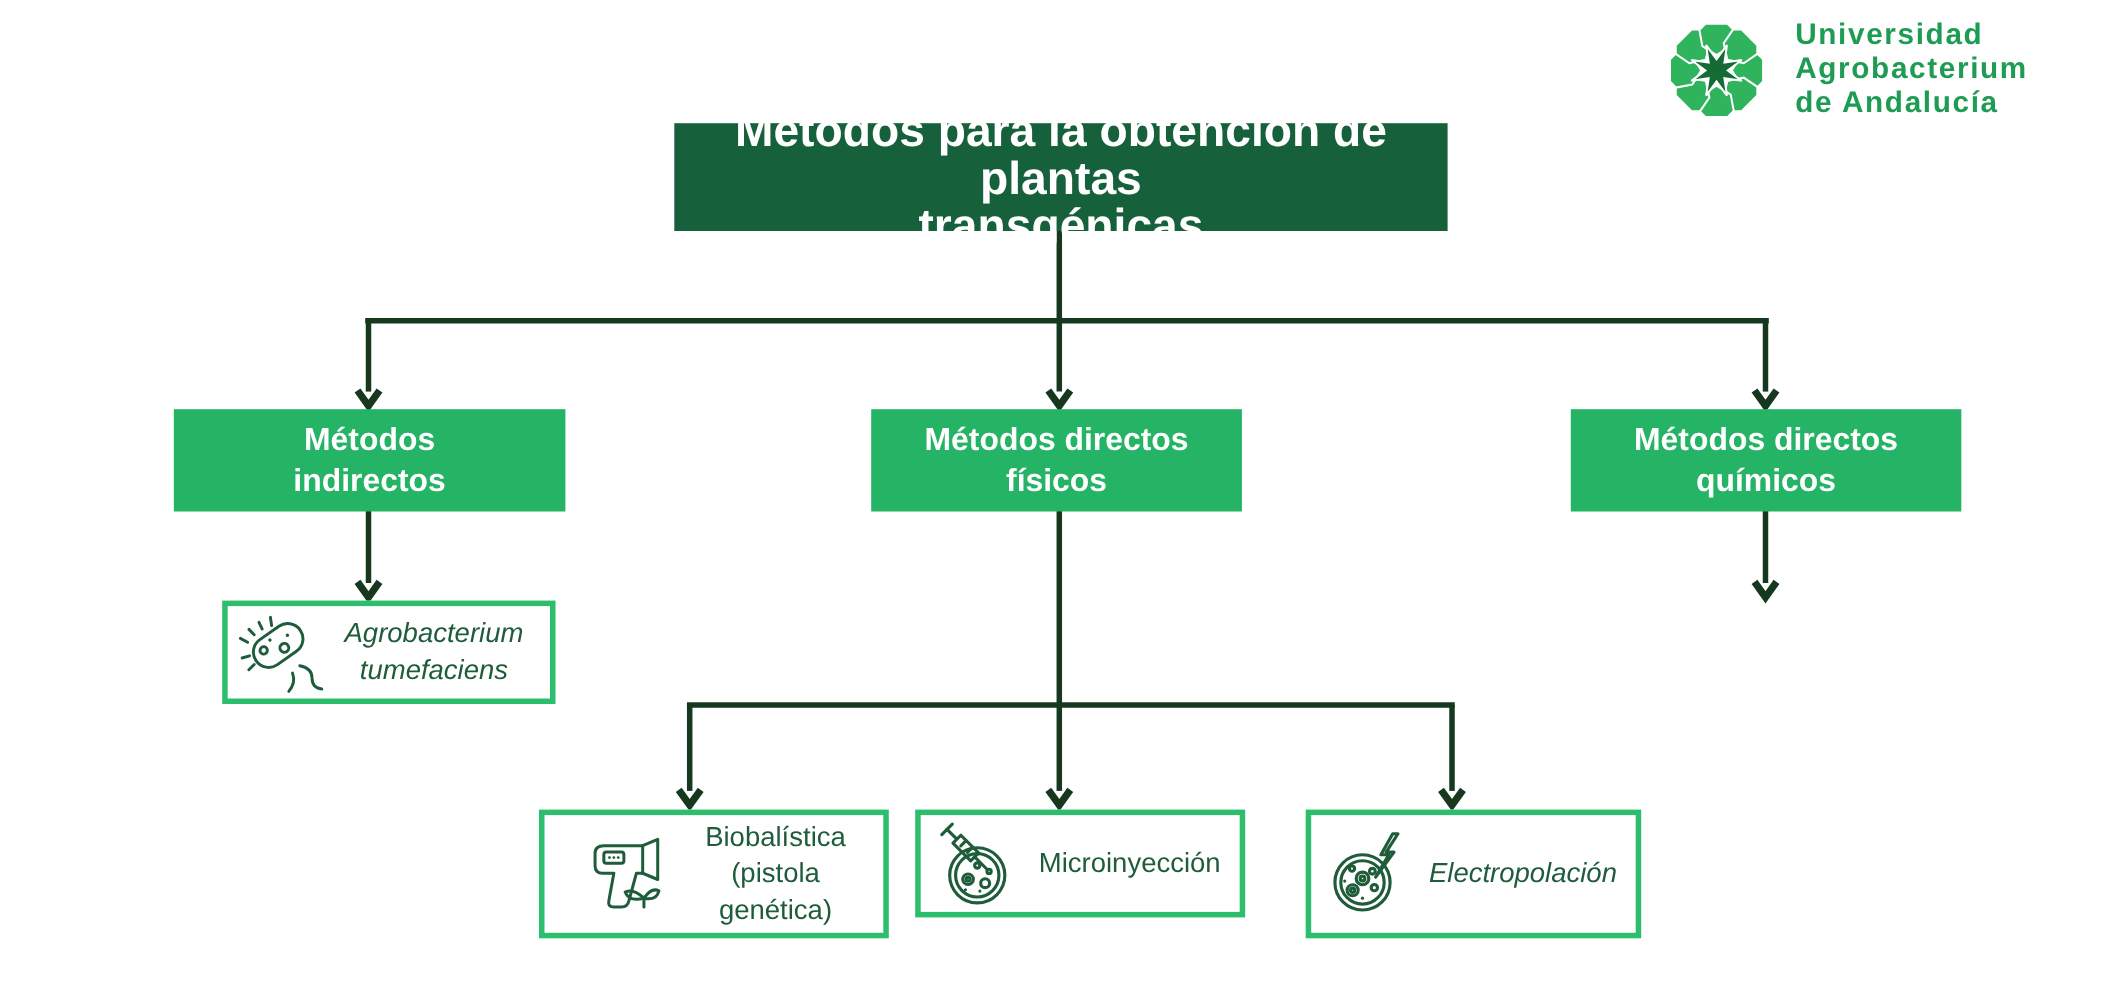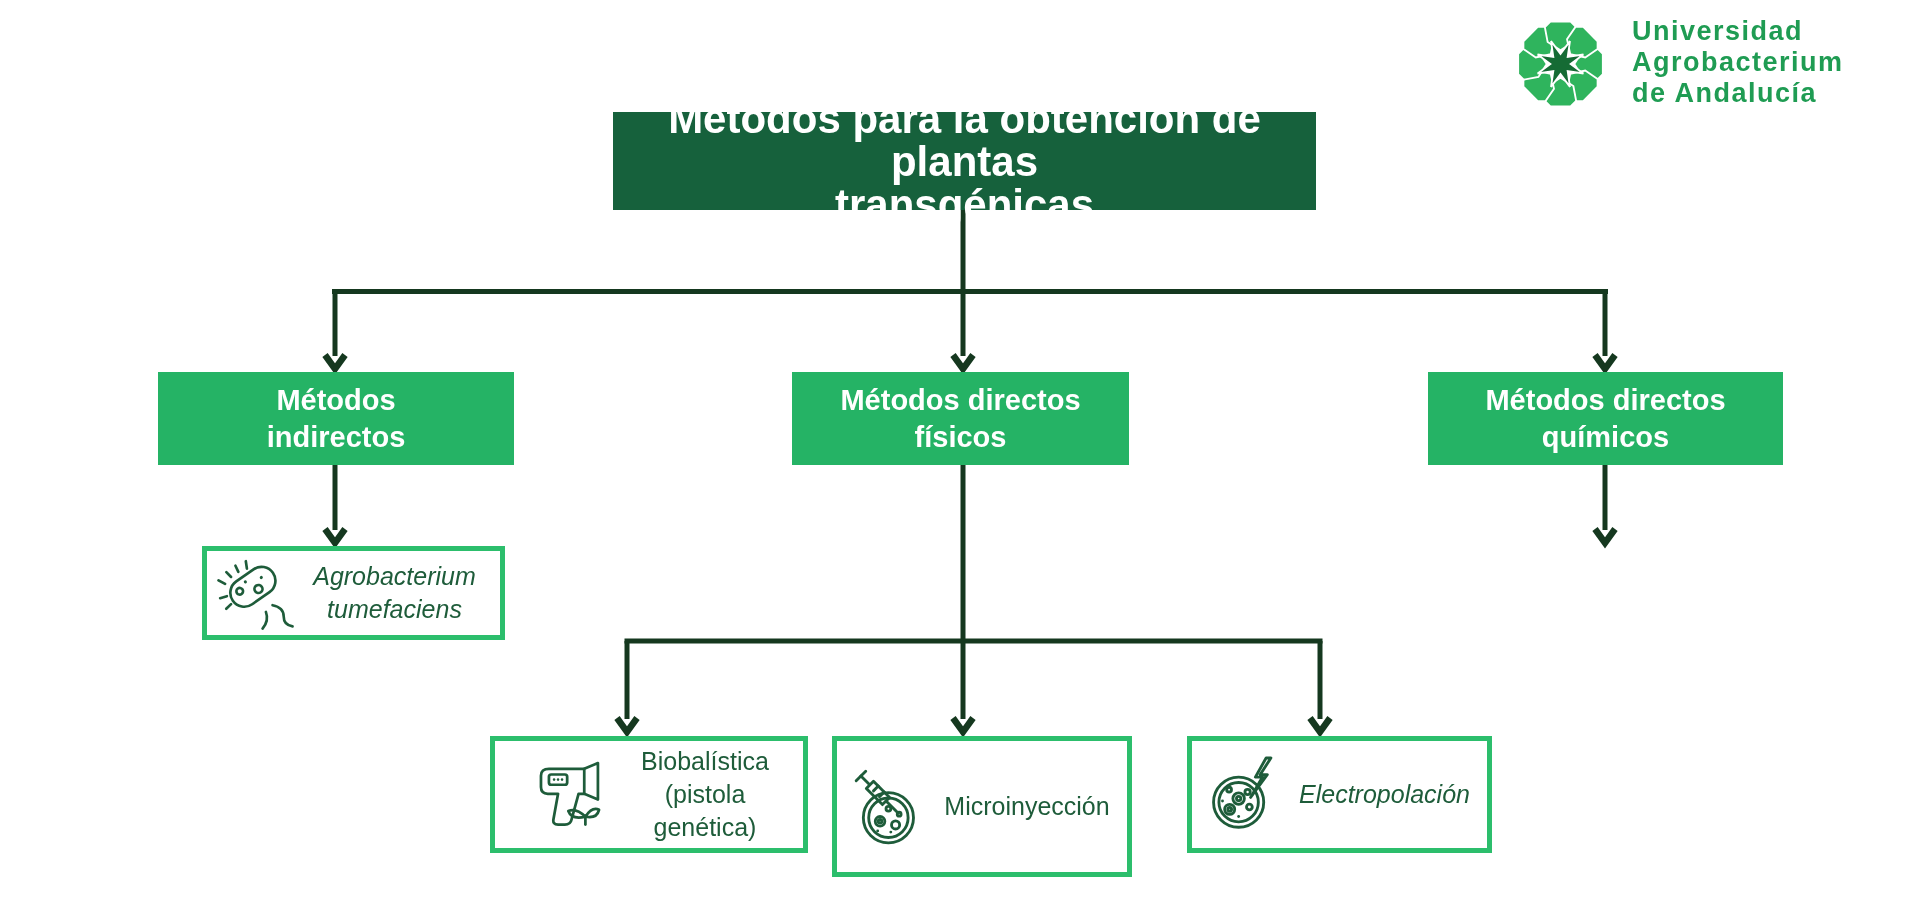--- a/index.html
+++ b/index.html
@@ -112,21 +112,21 @@
         <circle class="dot" cx="25.5" cy="22.5" r="1.1"></circle>
         <path d="M46 62 V54"></path>
         <path d="M46 55 Q38 47 31 50 Q34 58 46 55 Z"></path>
         <path d="M46 55 Q52 46 58 49 Q56 57 46 55 Z"></path>
       </svg>
     </span>
     <span class="leaf-label multiline">Biobalística
 (pistola genética)</span>
   </div>
 
-  <div class="node leaf-node" style="left:812px;top:736px;width:300px;height:141px;">
+  <div class="node leaf-node" style="left:812px;top:736px;width:300px;height:98px;">
     <span class="leaf-icon" style="margin-left:12px;">
       <svg width="86" height="86" viewBox="0 0 72 72">
         <circle cx="33" cy="45" r="21"></circle>
         <circle cx="33" cy="45" r="16.5"></circle>
         <circle cx="26" cy="48" r="4"></circle>
           <circle cx="26" cy="48" r="1.5"></circle>
         <circle cx="39" cy="51" r="3.4"></circle>
           <circle cx="33" cy="37.5" r="2"></circle>
         <circle cx="42" cy="42" r="1.6"></circle>
           <circle class="dot" cx="24" cy="56" r="1.2"></circle>

